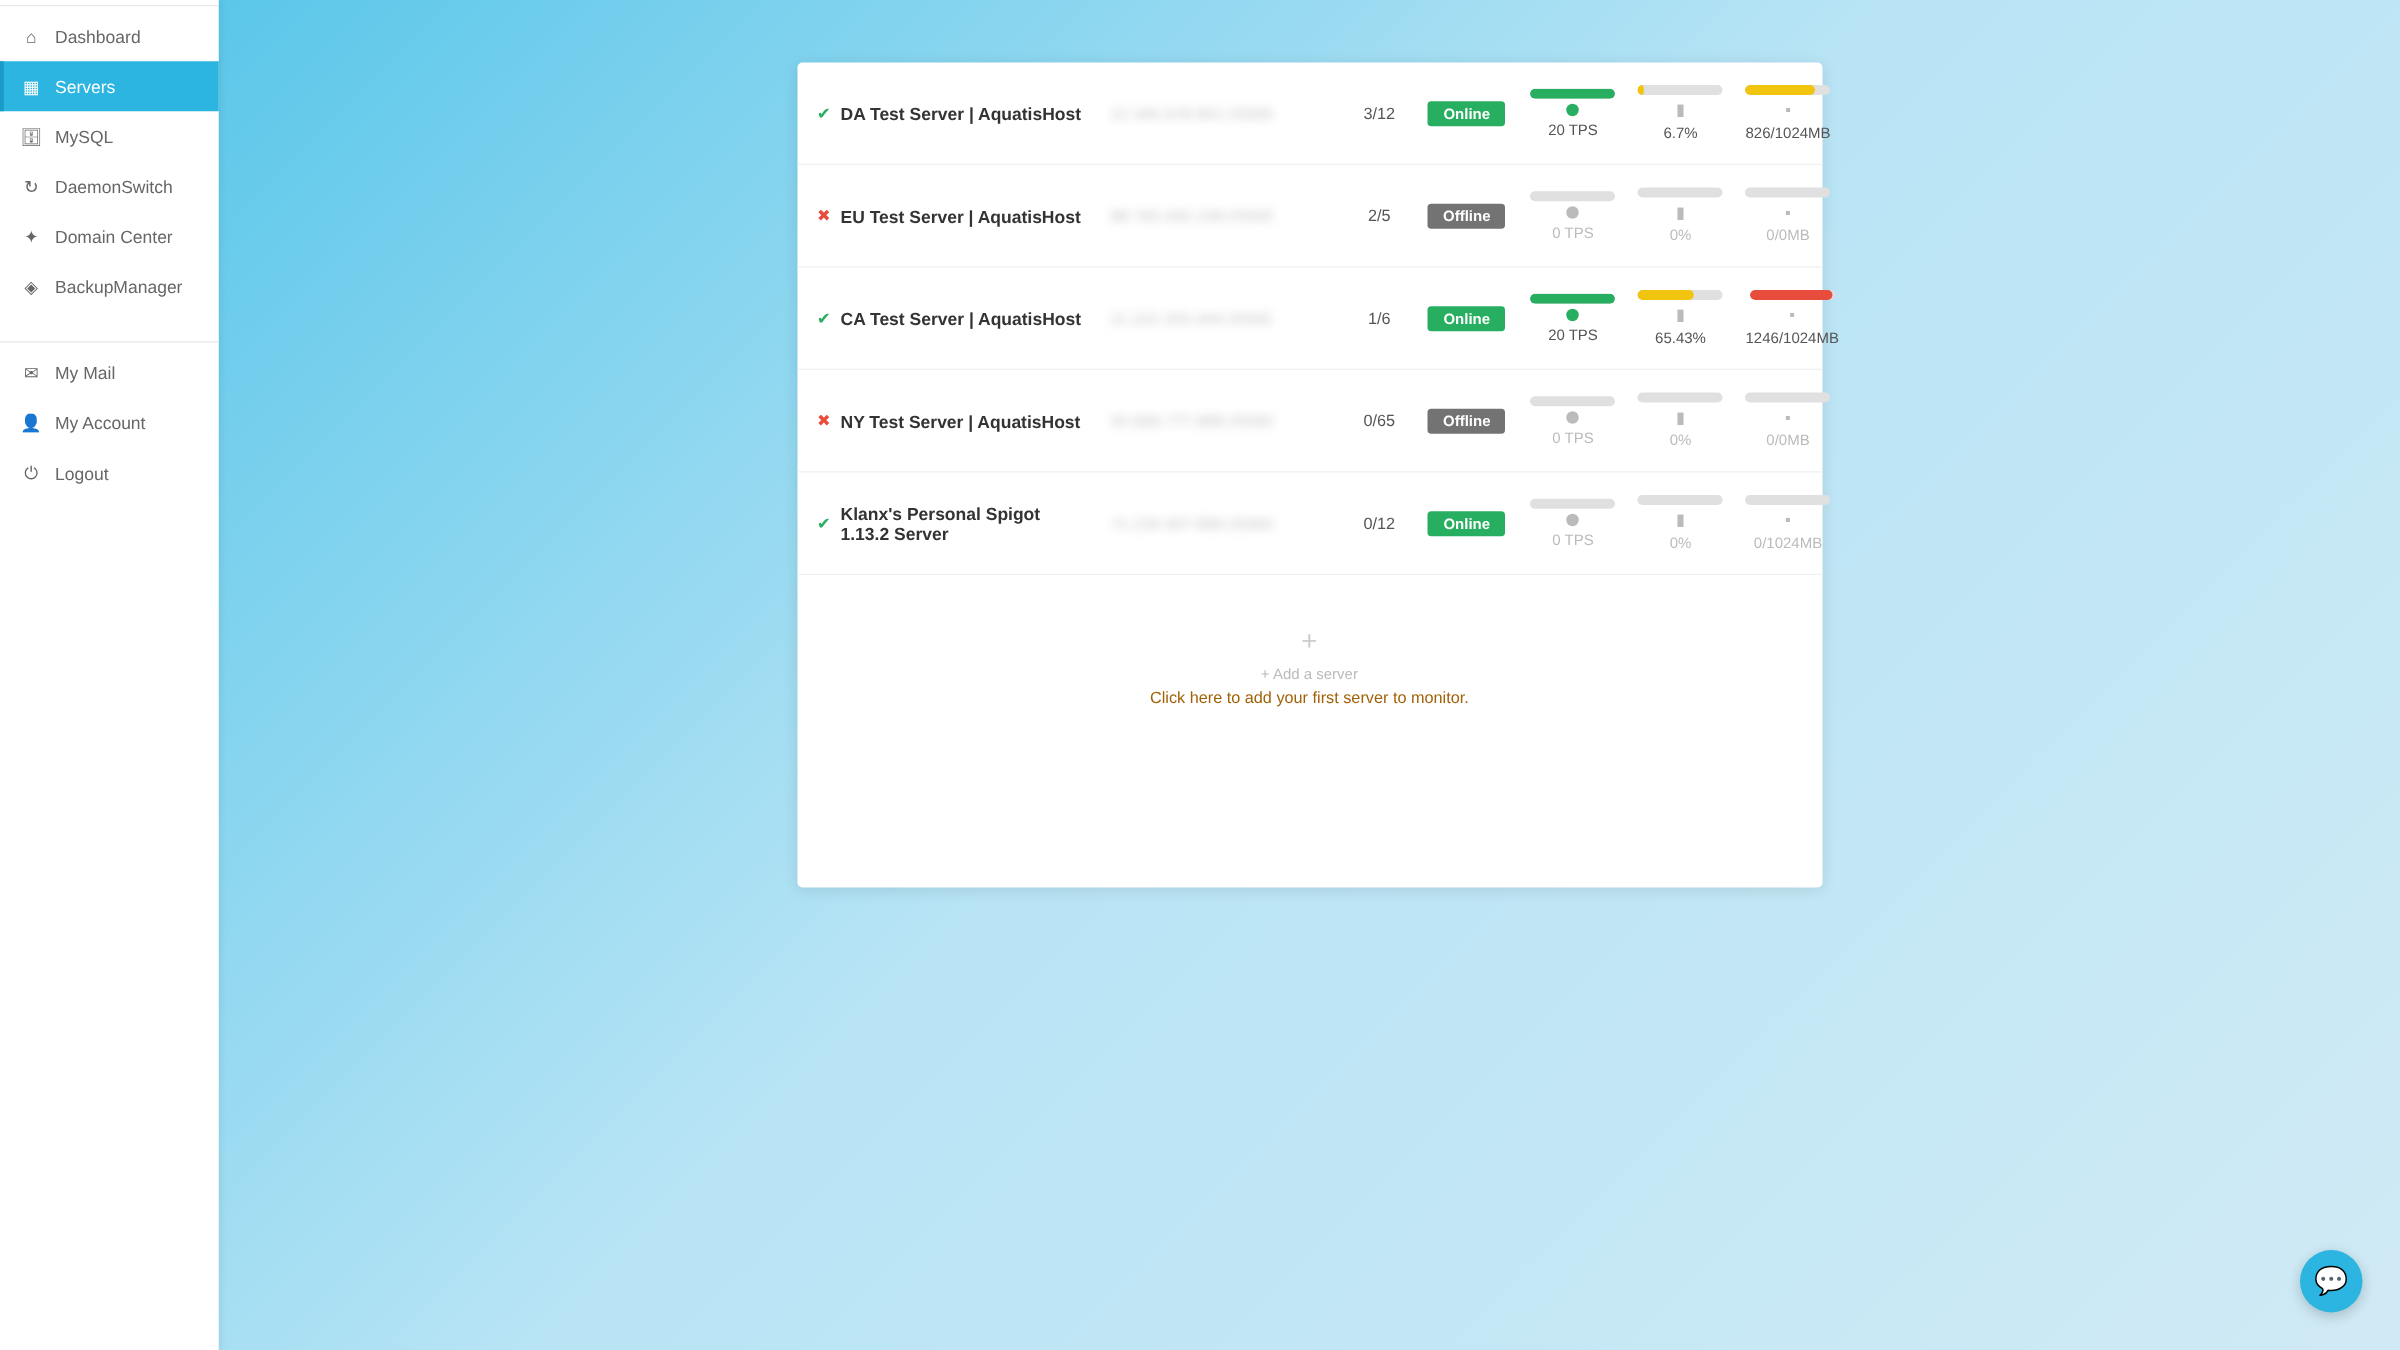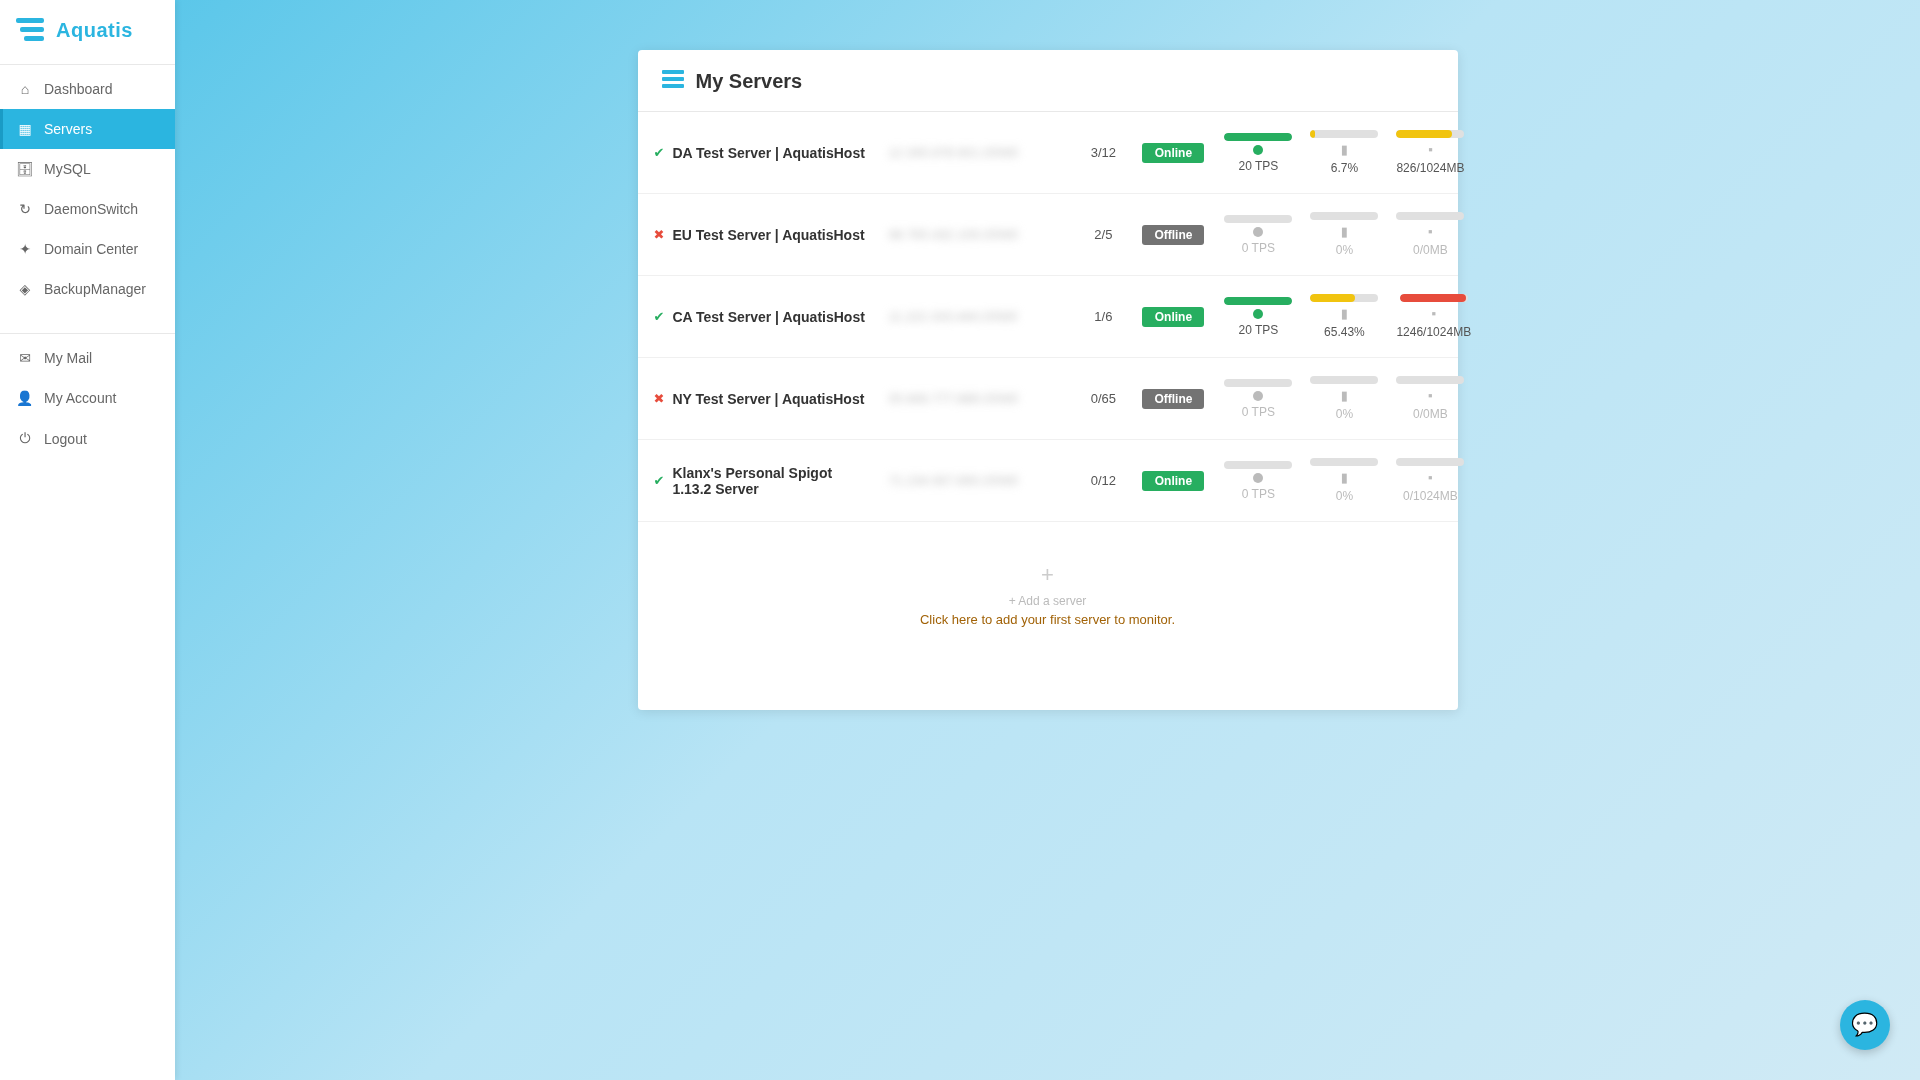--- a/index.html
+++ b/index.html
@@ -270,28 +270,20 @@
       justify-content: center;
       font-size: 22px;
       cursor: pointer;
       box-shadow: 0 3px 10px rgba(0,0,0,0.2);
     }
   </style>
 </head>
 <body>
 
 <div class="sidebar">
-  <div class="sidebar-logo">
-    <svg class="logo-icon" viewBox="0 0 30 24">
-      <rect x="0" y="0" width="28" height="5" rx="2" fill="#2bb5e0"></rect>
-      <rect x="4" y="9" width="24" height="5" rx="2" fill="#2bb5e0"></rect>
-      <rect x="8" y="18" width="20" height="5" rx="2" fill="#2bb5e0"></rect>
-    </svg>
-    <span class="logo-text">Aquatis</span>
-  </div>
   <div class="sidebar-divider"></div>
   <nav class="sidebar-nav">
 
     <div class="nav-item">
       <span class="nav-icon">⌂</span>
       <span>Dashboard</span>
     </div>
     <div class="nav-item active">
       <span class="nav-icon">▦</span>
       <span>Servers</span>
@@ -326,30 +318,20 @@
     </div>
     <div class="nav-item">
       <span class="nav-icon">⏻</span>
       <span>Logout</span>
     </div>
   </nav>
 </div>
 
 <div class="main-content">
   <div class="panel">
-    <div class="panel-header">
-      <span class="panel-header-icon">
-        <svg width="22" height="18" viewBox="0 0 22 18">
-          <rect x="0" y="0" width="22" height="4" rx="1" fill="#2bb5e0"></rect>
-          <rect x="0" y="7" width="22" height="4" rx="1" fill="#2bb5e0"></rect>
-          <rect x="0" y="14" width="22" height="4" rx="1" fill="#2bb5e0"></rect>
-        </svg>
-      </span>
-      <span class="panel-title">My Servers</span>
-    </div>
 
     <div class="server-list" id="server-list">
         <div class="server-row">
     <div class="server-row-indicator indicator-green"></div>
     <span class="server-status-icon status-online-icon">✔</span>
     <span class="server-name">DA Test Server | AquatisHost</span>
     <span class="server-ip ip-blur">12.345.678.901:25565</span>
     <span class="server-players">3/12</span>
     <span class="status-badge badge-online">Online</span>
     <div class="metrics-area">

